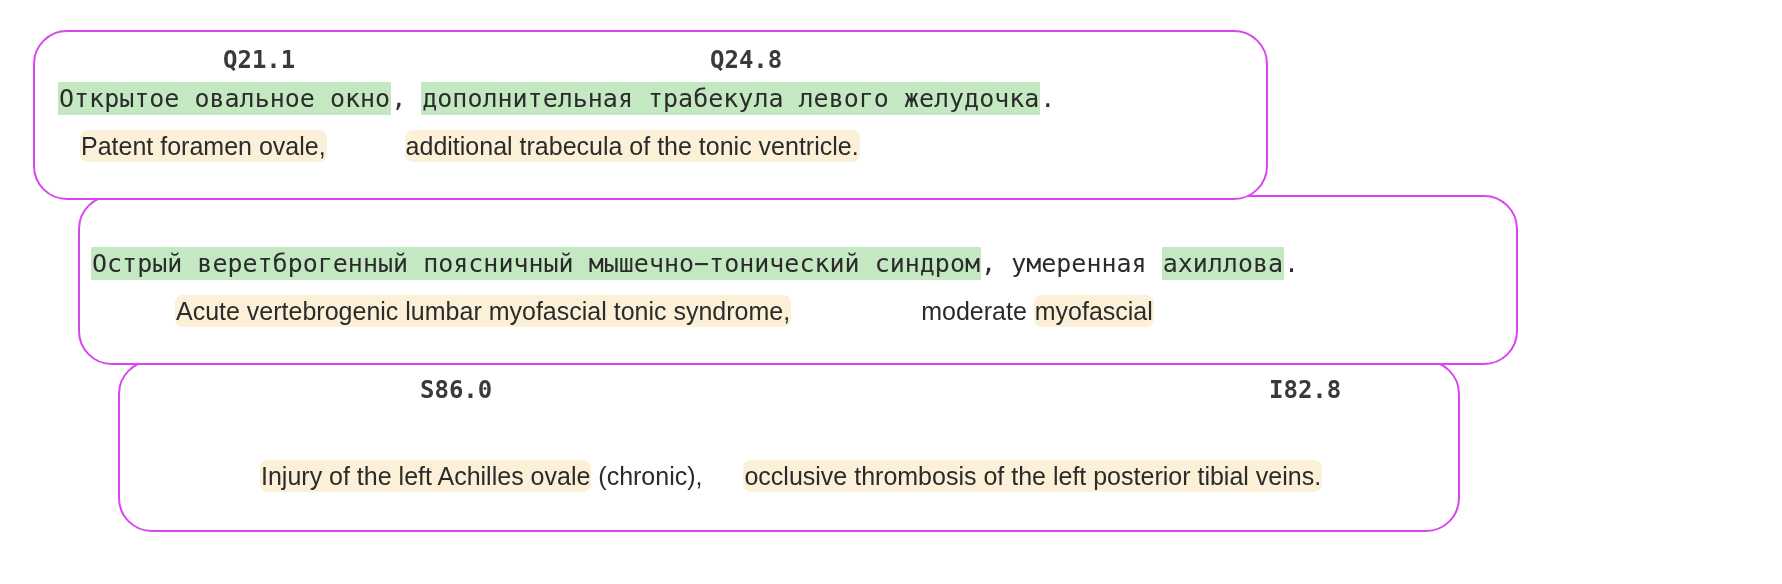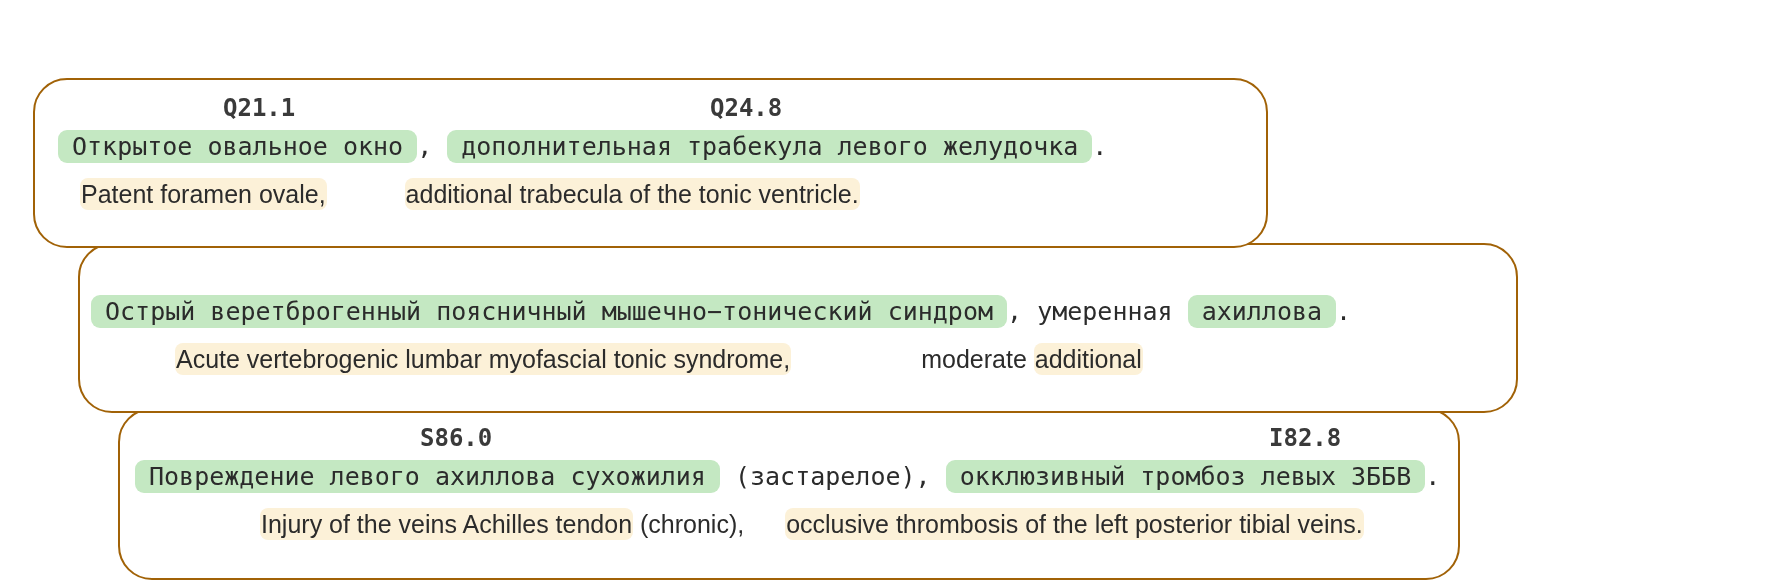--- a/index.html
+++ b/index.html
@@ -15,24 +15,23 @@
     overflow: hidden;
   }
   .stage {
     position: relative;
     width: 1782px;
     height: 584px;
   }
   .card {
     position: absolute;
     background: #ffffff;
-    border: 2px solid #a16207;
+    border: 2px solid #d946ef;
     border-radius: 34px;
     box-sizing: border-box;
-    margin-top: 48px;
   }
   
   .card-1 { left: 33px;  top: 30px;  width: 1235px; height: 170px; z-index: 3; }
   .card-2 { left: 78px;  top: 195px; width: 1440px; height: 170px; z-index: 2; }
   .card-3 { left: 118px; top: 360px; width: 1342px; height: 172px; z-index: 1; }
 
   .codes-row {
     position: absolute;
     left: 0; right: 0;
     height: 34px;
@@ -57,22 +56,22 @@
   .en-row {
     position: absolute;
     left: 0; right: 0;
     white-space: nowrap;
     font-family: "Liberation Sans", sans-serif;
     font-size: 25px;
     color: #2b2b2b;
   }
   .hl-green {
     background: #c4e8c2;
-    padding: 2px 14px;
-    border-radius: 9px;
+    padding: 2px 1px;
+    border-radius: 1px;
     text-align: center;
   }
   .hl-cream {
     background: #fcf1d8;
     padding: 2px 1px;
     border-radius: 8px;
   }
   .plain { background: transparent; }
   .sp { display: inline-block; }
 </style>
@@ -92,30 +91,27 @@
     <div class="en-row" style="top:100px; left:45px;">
       <span class="hl-cream">Patent foramen ovale,</span><span class="sp" style="width:78px;"></span><span class="hl-cream">additional trabecula of the tonic ventricle.</span>
     </div>
   </div>
 
   <div class="card card-2">
     <div class="ru-row" style="top:52px; left:11px;">
       <span class="hl-green">Острый веретброгенный поясничный мышечно−тонический синдром</span><span class="plain">, умеренная </span><span class="hl-green">ахиллова</span><span class="plain">.</span>
     </div>
     <div class="en-row" style="top:100px; left:95px;">
-      <span class="hl-cream">Acute vertebrogenic lumbar myofascial tonic syndrome,</span><span class="sp" style="width:130px;"></span><span class="plain">moderate </span><span class="hl-cream">additional</span>
+      <span class="hl-cream">Acute vertebrogenic lumbar myofascial tonic syndrome,</span><span class="sp" style="width:130px;"></span><span class="plain">moderate </span><span class="hl-cream">myofascial</span>
     </div>
   </div>
 
   <div class="card card-3">
     <div class="codes-row" style="top:14px;">
       <span class="code-label" style="left:300px;">S86.0</span>
       <span class="code-label" style="left:1149px;">I82.8</span>
     </div>
-    <div class="ru-row" style="top:52px; left:15px;">
-      <span class="hl-green">Повреждение левого ахиллова сухожилия</span><span class="plain"> (застарелое), </span><span class="hl-green">окклюзивный тромбоз левых ЗББВ</span><span class="plain">.</span>
-    </div>
     <div class="en-row" style="top:100px; left:140px;">
-      <span class="hl-cream">Injury of the veins Achilles tendon</span><span class="plain"> (chronic), </span><span class="sp" style="width:34px;"></span><span class="hl-cream">occlusive thrombosis of the left posterior tibial veins.</span>
+      <span class="hl-cream">Injury of the left Achilles ovale</span><span class="plain"> (chronic), </span><span class="sp" style="width:34px;"></span><span class="hl-cream">occlusive thrombosis of the left posterior tibial veins.</span>
     </div>
   </div>
 
 </div>
 
 </body></html>

